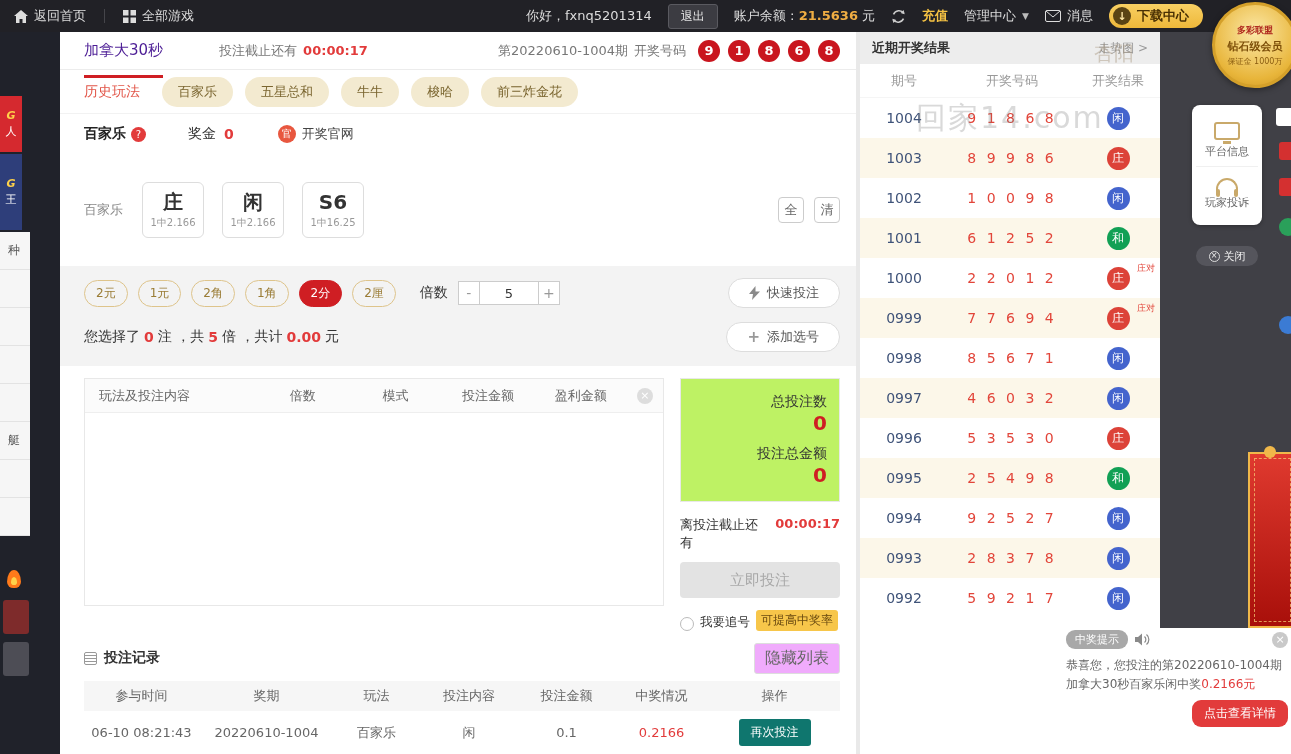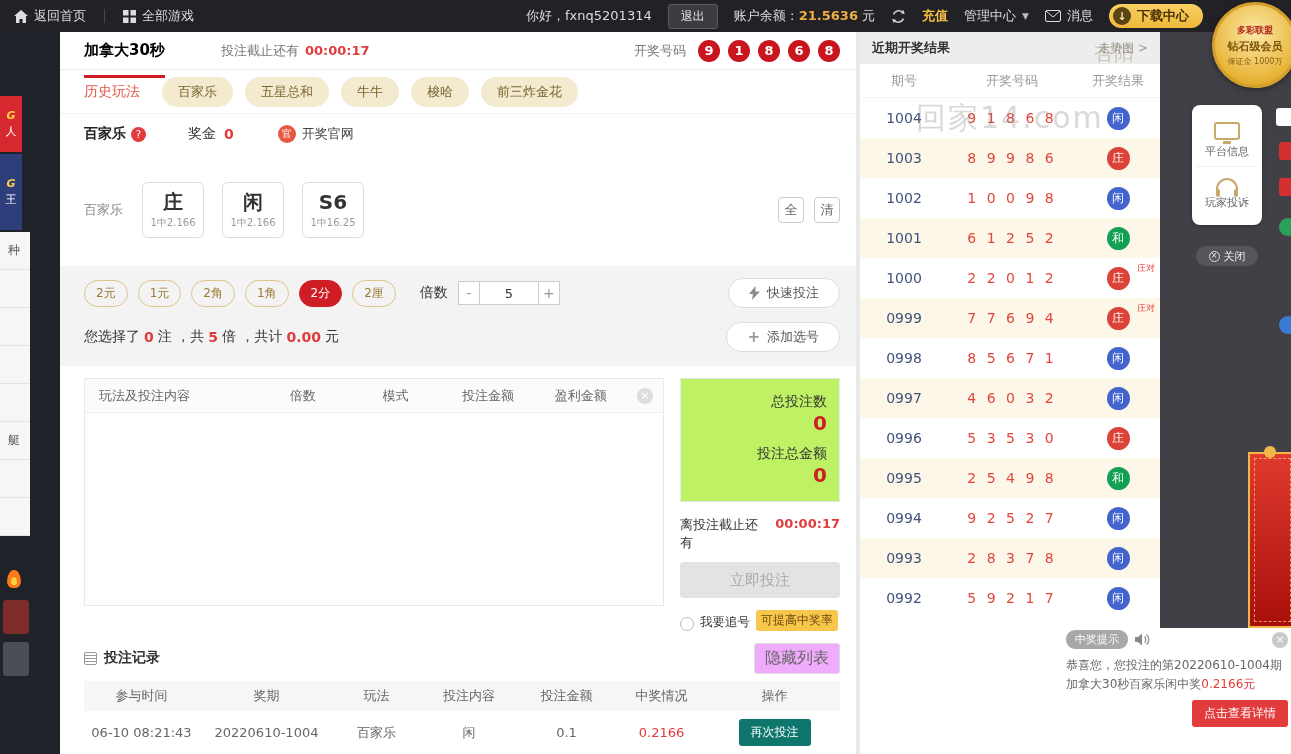--- a/index.html
+++ b/index.html
@@ -30,21 +30,21 @@
 .mm-row{height:38px;border-bottom:1px solid #e3e3e3;font-size:12px;color:#555;display:flex;align-items:center;padding-left:8px;cursor:pointer;background:#f6f6f6;}
 .flame{position:absolute;left:7px;top:538px;width:14px;height:18px;background:#ff7a1a;border-radius:50% 50% 45% 45%/65% 65% 35% 35%;}
 .flame::after{content:"";position:absolute;left:4px;top:7px;width:6px;height:8px;background:#ffd24a;border-radius:50% 50% 45% 45%/65% 65% 35% 35%;}
 .thumb{position:absolute;left:3px;width:26px;height:34px;border-radius:3px;}
 .thumb1{top:568px;background:#7e2b2b;}
 .thumb2{top:610px;background:#4d4d55;}
 
 
 .main{position:absolute;left:60px;top:32px;width:796px;height:722px;background:#fff;overflow:hidden;z-index:6;}
 .game-header{height:38px;display:flex;align-items:center;padding:0 16px 0 24px;border-bottom:1px solid #ececec;}
-.gh-title{font-size:15px;font-weight:bold;color:#000000;position:relative;height:54px;display:flex;align-items:center;}
+.gh-title{font-size:15px;font-weight:normal;color:#4c1d95;position:relative;height:54px;display:flex;align-items:center;}
 .gh-title::after{content:"";position:absolute;left:0;bottom:0;height:3px;width:100%;background:#cf1e23;}
 .gh-period{margin-left:56px;color:#777;font-size:13px;display:flex;gap:6px;align-items:center;}
 .cd-red{color:#e23b3b;font-weight:bold;}
 .gh-result{margin-left:auto;display:flex;align-items:center;gap:6px;color:#777;font-size:13px;}
 .balls{display:flex;gap:8px;margin-left:6px;}
 .num-ball{width:22px;height:22px;border-radius:50%;background:#c9151e;color:#fff;font-size:13px;font-weight:bold;display:inline-flex;align-items:center;justify-content:center;}
 
 .tabs-row{height:44px;display:flex;align-items:center;padding:0 24px;gap:12px;border-bottom:1px solid #f2f2f2;}
 .tab-history{color:#e2574a;font-size:14px;cursor:pointer;margin-right:10px;}
 .pill-tab{background:#f3ead0;color:#7a652f;font-size:13px;padding:6px 16px;border-radius:16px;cursor:pointer;}
@@ -157,21 +157,21 @@
 .red-banner::after{content:"";position:absolute;left:14px;top:-8px;width:12px;height:12px;border-radius:50%;background:#f0b84a;}
 
 
 .toast{position:absolute;left:1066px;top:630px;width:222px;z-index:45;font-size:12px;}
 .toast-head{display:flex;align-items:center;gap:7px;}
 .toast-badge{background:#a8a8a8;color:#fff;border-radius:9px;padding:2px 9px;font-size:11px;}
 .toast-close{margin-left:auto;width:16px;height:16px;border-radius:50%;background:#c9c9c9;color:#fff;font-size:11px;display:flex;align-items:center;justify-content:center;cursor:pointer;}
 .toast-msg{margin-top:7px;color:#666;line-height:1.55;font-size:12px;}
 .toast-msg .amt{color:#e23b3b;}
 .toast-btn-row{margin-top:7px;text-align:right;}
-.toast-btn{background:#e23b3b;color:#fff;border:none;border-radius:3px;padding:5px 12px;font-size:12px;cursor:pointer;}
+.toast-btn{background:#e23b3b;color:#fff;border:none;border-radius:9px;padding:5px 12px;font-size:12px;cursor:pointer;}
 
 svg{display:block;}
 </style>
 </head>
 <body>
 
 <div class="topbar">
   <div class="tb-left">
     <div class="tb-item">
       <span>
@@ -260,20 +260,21 @@
 
 <div class="main">
 
   <div class="game-header">
     <div class="gh-title">加拿大30秒</div>
     <div class="gh-period">
       <span>投注截止还有</span>
       <span class="cd-red">00:00:17</span>
     </div>
     <div class="gh-result">
+      <span>第20220610-1004期</span>
       <span>开奖号码</span>
       <span class="balls">
           <span class="num-ball">9</span>
           <span class="num-ball">1</span>
           <span class="num-ball">8</span>
           <span class="num-ball">6</span>
           <span class="num-ball">8</span>
         </span>
     </div>
   </div>

